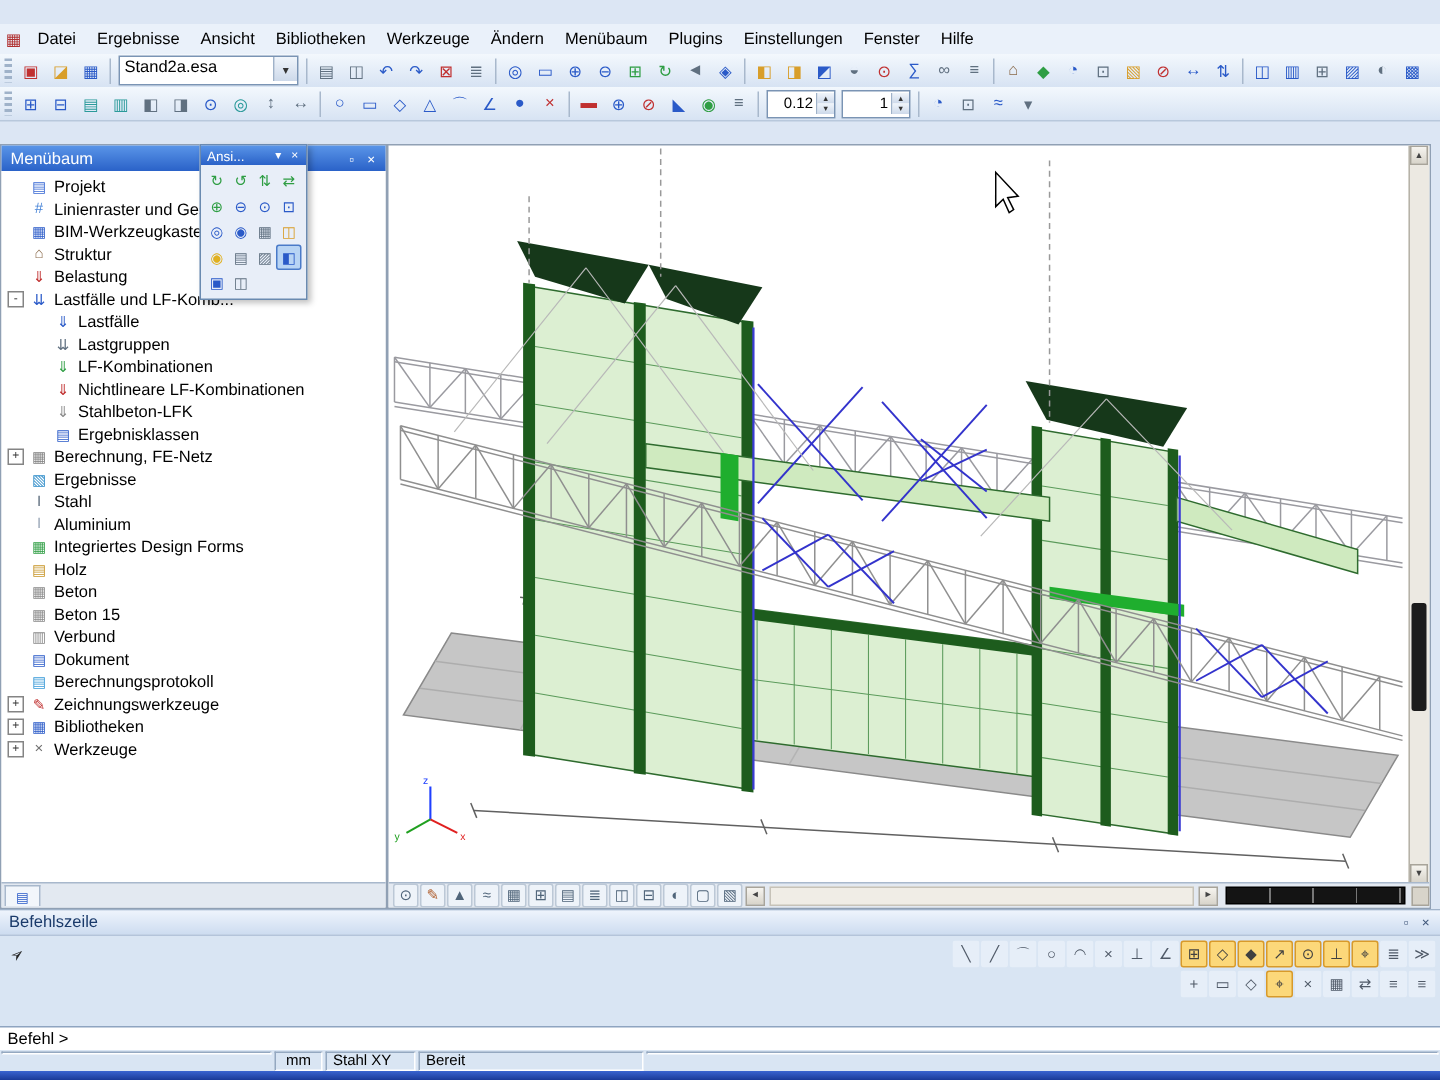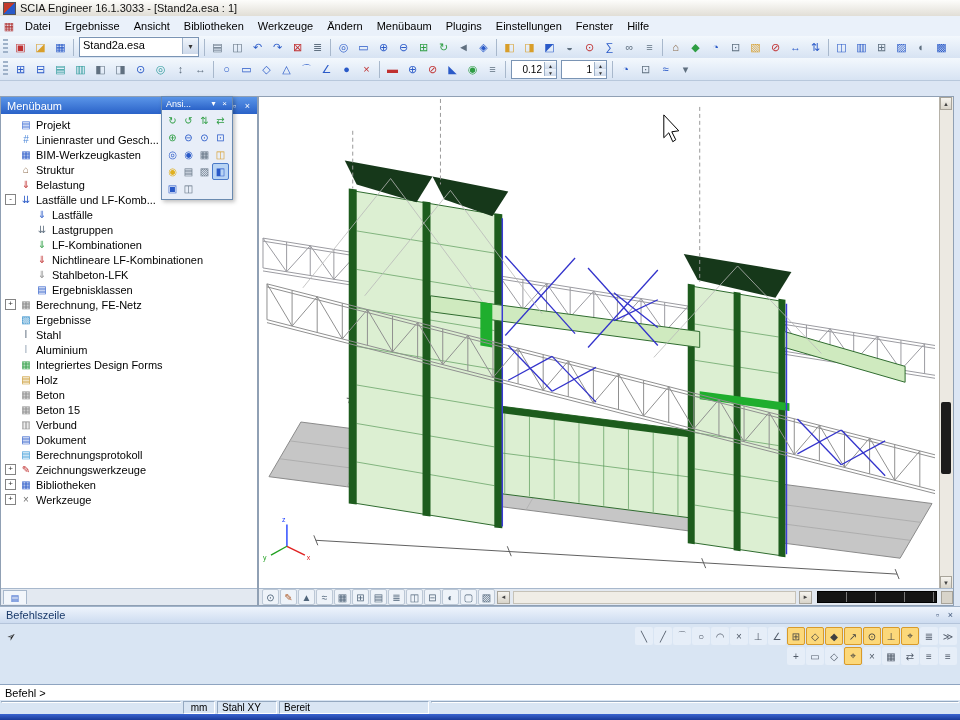--- a/index.html
+++ b/index.html
@@ -69,21 +69,21 @@
     border:1px solid #bcc8d6;background:#eef3f9;border-radius:2px;}
   .hbtn{width:13px;height:13px;flex:none;background:linear-gradient(#f6f4ef,#d8d4ca);border:1px solid #a8a49a;
     box-sizing:border-box;display:flex;align-items:center;justify-content:center;font-size:6px;color:#444;margin:0 1px;}
   .htrack{flex:1;height:11px;background:#f0ede6;border:1px solid #c6c2b8;margin:0 1px;}
   .segbar{width:118px;height:10px;flex:none;margin:0 3px;border:1px solid #000;
     background:repeating-linear-gradient(90deg,#141414 0 28px,#777 28px 29px);}
   .cornerbox{width:12px;height:13px;flex:none;background:#d8d4ca;border:1px solid #a8a49a;box-sizing:border-box;}
 
   
   .floatbar{position:absolute;left:133px;top:96px;width:70px;z-index:40;border:1px solid #6a8ab0;background:#e8eef8;
-    box-shadow:2px 2px 4px rgba(0,0,0,.25);margin-left:28px;}
+    box-shadow:2px 2px 4px rgba(0,0,0,.25);}
   .floathdr{height:13px;background:linear-gradient(#5a95e8,#2a62c8);color:#fff;display:flex;align-items:center;
     padding:0 2px 0 4px;font-size:9px;}
   .floathdr .sp{flex:1;}
   .fbtn{width:11px;height:11px;display:flex;align-items:center;justify-content:center;font-size:8px;color:#fff;}
   .floatbody{display:grid;grid-template-columns:repeat(4,16px);padding:2px;gap:0px;}
   .fico{width:15px;height:15px;display:flex;align-items:center;justify-content:center;font-size:10px;
     border:1px solid transparent;border-radius:2px;}
 
   
   .cmd{top:606px;height:78px;background:#d9e5f3;border-top:1px solid #9fb2c9;}
@@ -110,24 +110,20 @@
   .seg.s2{width:60px;}
   .seg.s3{width:150px;}
   .seg.sfill{flex:1;}
   .bluestrip{top:714px;height:6px;background:linear-gradient(#3a64d0,#1a3a98);}
 </style>
 </head>
 <body>
 
 <div class="window">
 
-  <div class="band titlebar">
-    <span class="appicon"></span>
-    <span class="titletext">SCIA Engineer 16.1.3033 - [Stand2a.esa : 1]</span>
-  </div>
 
   <div class="band menubar">
     <span class="docicon">▦</span>
     <div style="display:flex">
 
     <span class="menuitem">Datei</span>
         <span class="menuitem">Ergebnisse</span>
         <span class="menuitem">Ansicht</span>
         <span class="menuitem">Bibliotheken</span>
         <span class="menuitem">Werkzeuge</span>

